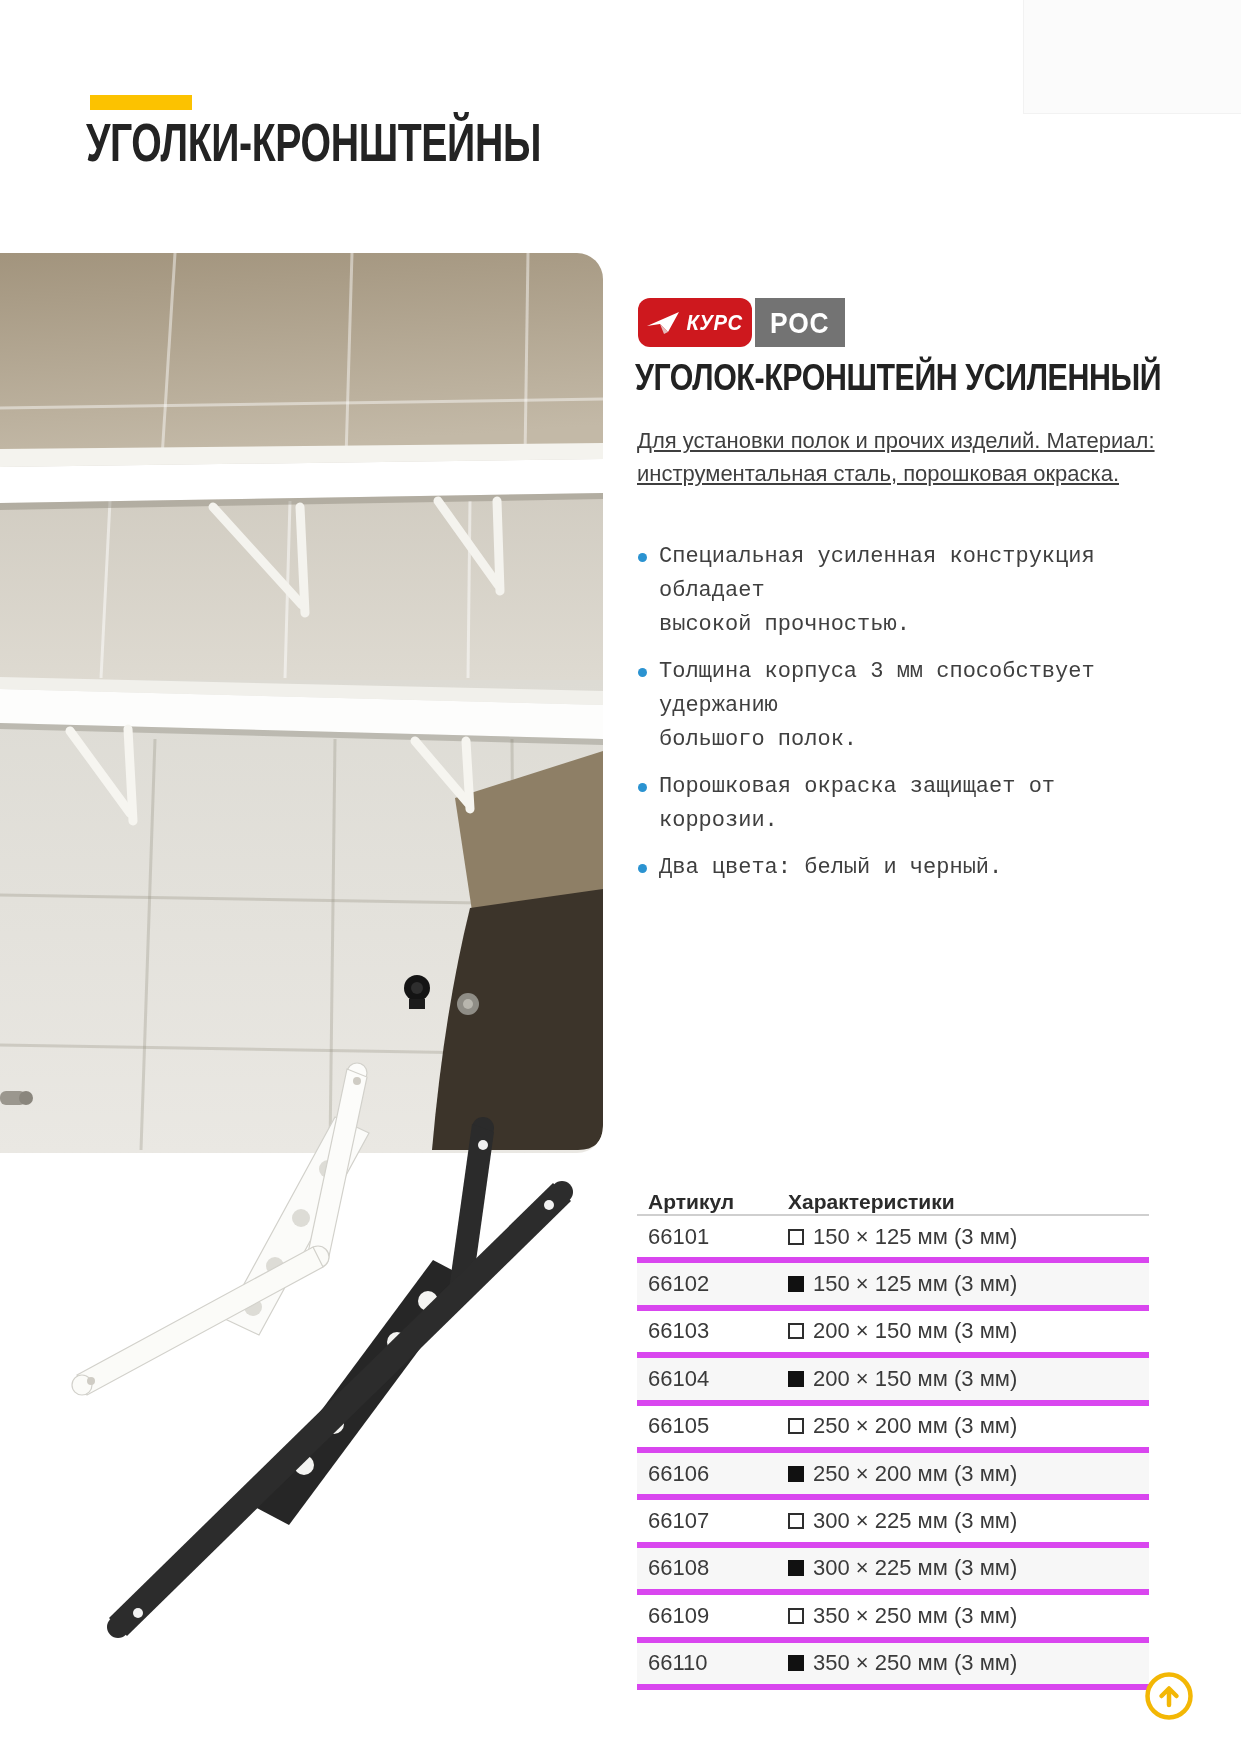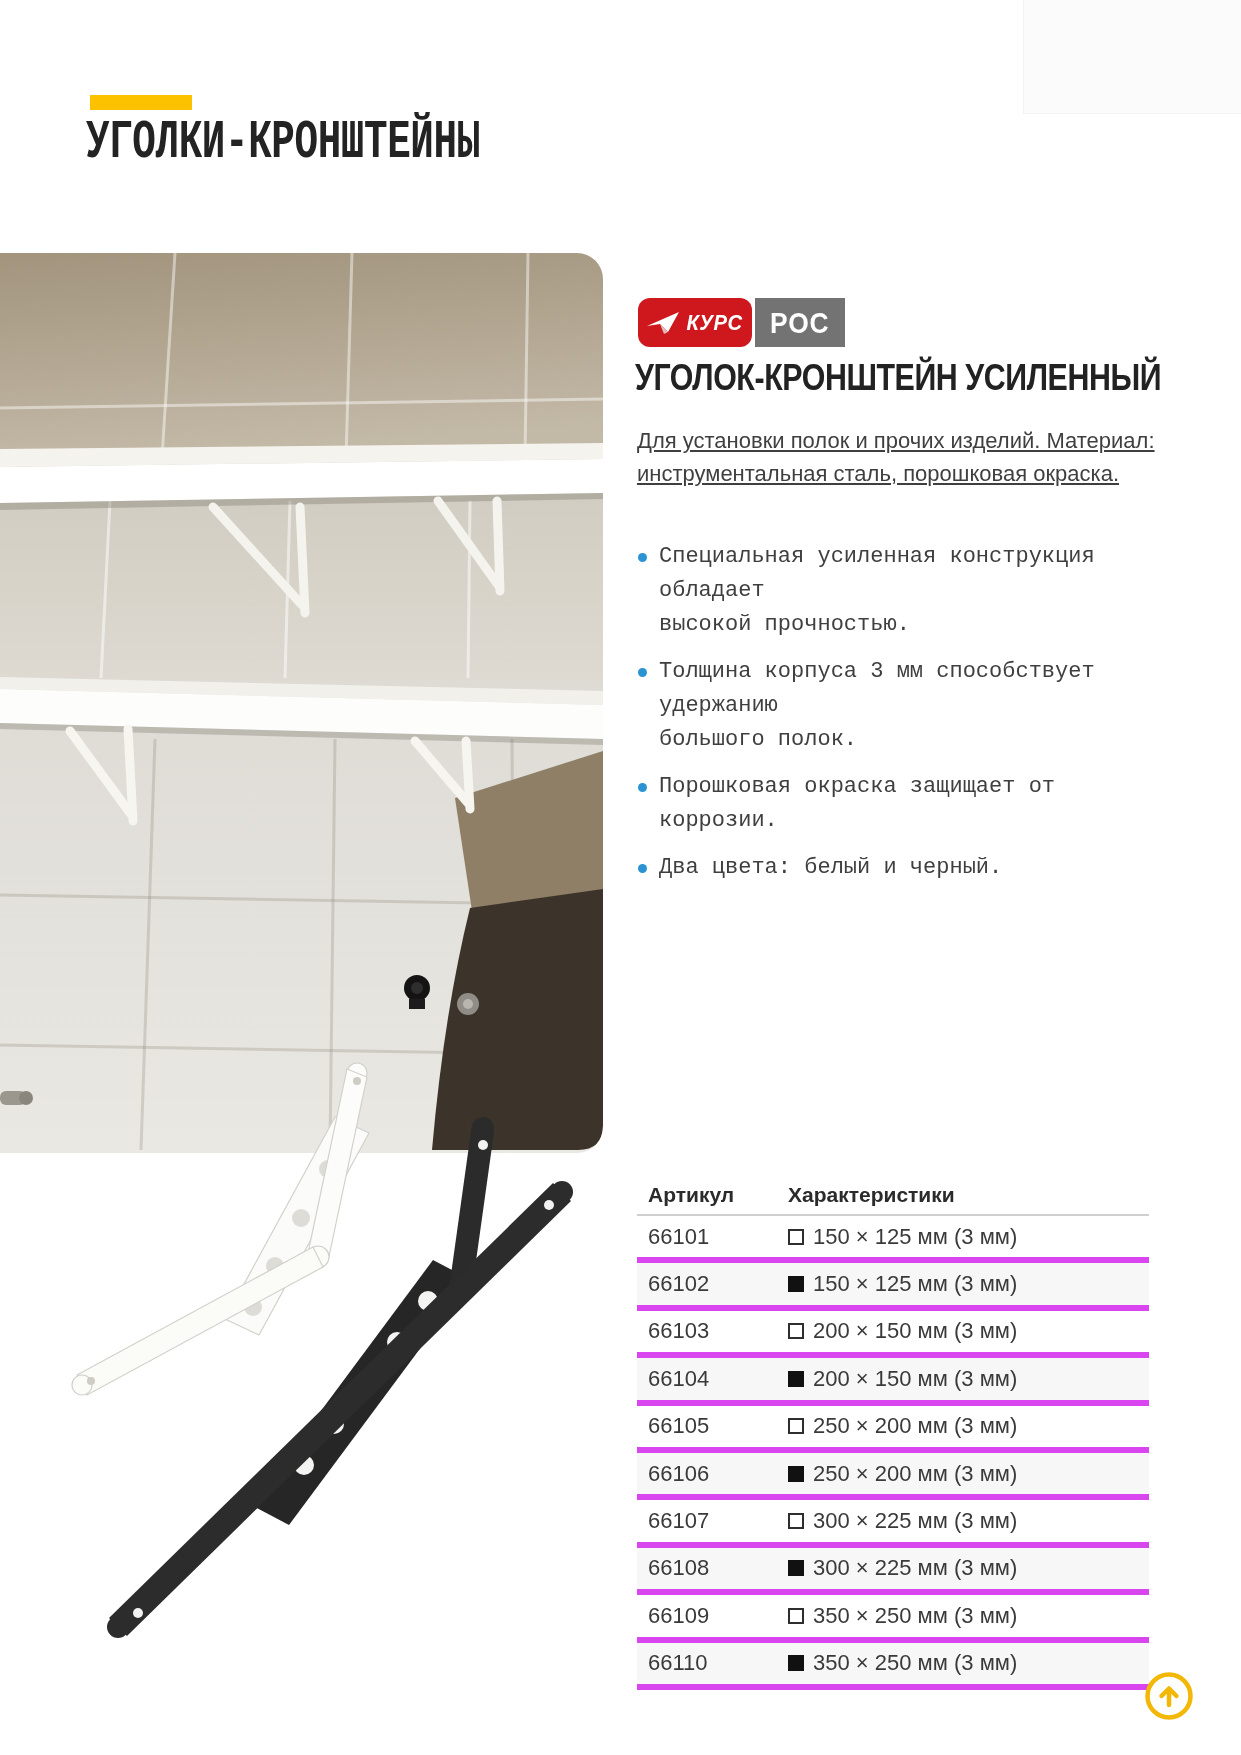--- a/index.html
+++ b/index.html
@@ -2,21 +2,21 @@
 <html><head>
 <meta charset="utf-8">
 <style>
   html,body{margin:0;padding:0;background:#ffffff;}
   .page{position:relative;width:1241px;height:1755px;background:#ffffff;overflow:hidden;
         font-family:"Liberation Sans","DejaVu Sans",sans-serif;}
   .corner-shade{position:absolute;left:1023px;top:0;width:218px;height:113px;background:#fbfbfb;
         border-left:1px solid #f2f2f2;border-bottom:1px solid #f2f2f2;}
   .accent-bar{position:absolute;left:90px;top:95px;width:102px;height:15px;background:#FCC200;}
   .page-title{position:absolute;left:86px;top:112px;margin:0;font-size:53px;line-height:62px;
-        font-weight:bold;color:#232323;white-space:nowrap;font-family:Liberation Mono, monospace;}
+        font-weight:bold;color:#232323;white-space:nowrap;}
   .condensed{display:inline-block;transform:scaleX(0.74);transform-origin:0 50%;letter-spacing:-0.5px;}
 
   
   .photo{position:absolute;left:0;top:253px;width:603px;height:900px;border-radius:0 26px 26px 0;
         overflow:hidden;z-index:1;}
   .photo svg{display:block;}
 
   
   .bracket-art{position:absolute;left:60px;top:1035px;width:545px;height:625px;z-index:2;}
 
@@ -32,21 +32,21 @@
   .product-name .condensed{transform:scaleX(0.82);}
 
   .product-desc{position:absolute;left:637px;top:424px;width:530px;font-size:22px;line-height:33px;color:#3F3F3F;text-decoration:underline;}
 
   .features{position:absolute;left:637px;top:540px;width:500px;list-style:none;margin:0;padding:0;}
   .features li{position:relative;padding-left:22px;margin-bottom:13px;font-size:22px;line-height:34px;color:#3F3F3F;font-family:Liberation Mono, monospace;}
   .features .dot{position:absolute;left:1px;top:13px;width:9px;height:9px;border-radius:50%;background:#2B93D1;}
 
   
   .spec-table{position:absolute;left:637px;top:1183px;width:512px;z-index:3;font-size:22px;color:#3A3A3A;}
-  .t-head{display:flex;align-items:flex-start;height:31px;border-bottom:2px solid #cfcfcf;
+  .t-head{display:flex;align-items:flex-end;height:31px;border-bottom:2px solid #cfcfcf;
         font-weight:bold;font-size:21px;color:#2B2B2B;}
   .t-row{display:flex;align-items:center;height:41.4px;border-bottom:6px solid #d946ef;}
   .t-row.alt{background:#f7f7f7;}
   .c1{width:151px;padding-left:11px;box-sizing:border-box;}
   .c2{flex:1;display:flex;align-items:center;}
   .swatch{display:inline-block;width:16px;height:16px;margin-right:9px;box-sizing:border-box;}
   .swatch.white{background:#fff;border:2.5px solid #2e2e2e;}
   .swatch.black{background:#111;border:2.5px solid #111;}
 
   

